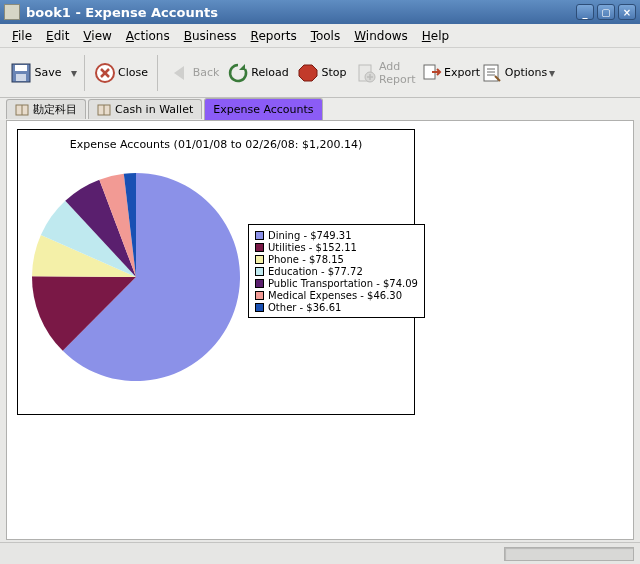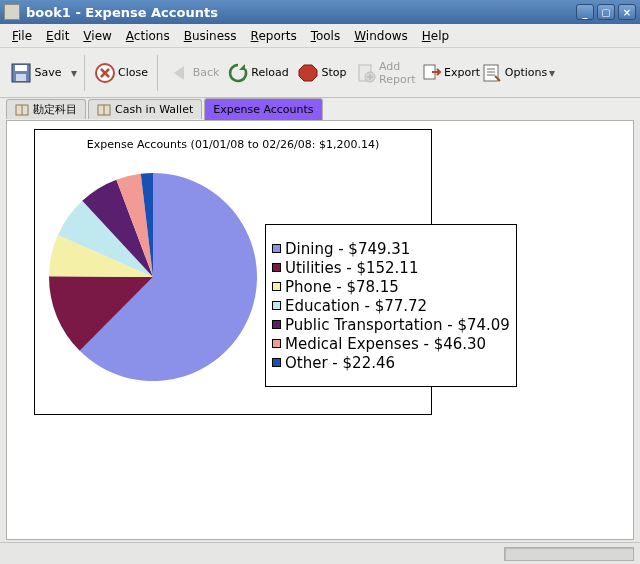--- a/index.html
+++ b/index.html
@@ -27,24 +27,24 @@
   .tool-dd { width: 12px; display:flex; align-items:center; justify-content:center; color:#555; cursor:pointer; height:46px; }
 
   
   .tabstrip { height: 22px; background: #ececea; display: flex; align-items: center; padding-left: 6px; gap: 0; }
   .tab { height: 20px; padding: 2px 8px; display: flex; align-items: center; gap: 4px; font-size: 11px; border: 1px solid #b0b0ae; border-bottom: none; background: #e0e0de; cursor:pointer; border-radius: 3px 3px 0 0; margin-right: 2px; }
   .tab.active { background: #8b5cf6; height: 22px; font-weight: normal; }
   .tab .tab-ico { width: 14px; height: 12px; }
 
   
   .content { flex: 1; background: #ffffff; border: 1px solid #b0b0ae; margin: 0 6px 2px 6px; position: relative; }
-  .chart-frame { position: absolute; left: 27px; top: 8px; width: 398px; height: 286px; border: 1px solid #000; background: #fff; }
+  .chart-frame { position: absolute; left: 10px; top: 8px; width: 398px; height: 286px; border: 1px solid #000; background: #fff; }
   .chart-title { text-align: center; font-size: 11px; padding-top: 8px; }
   .pie-wrap { position: absolute; left: 8px; top: 32px; width: 220px; height: 220px; }
-  .legend { position: absolute; left: 230px; top: 94px; border: 1px solid #000; background: #fff; font-size: 15px; padding: 14px 6px; }
+  .legend { position: absolute; left: 230px; top: 94px; border: 1px solid #000; background: #fff; font-size: 10px; padding: 4px 6px; }
   .legend-row { display: flex; align-items: center; gap: 4px; padding: 0.5px 0; white-space: nowrap; }
   .swatch { width: 9px; height: 9px; border: 1px solid #000; flex-shrink: 0; }
 
   
   .statusbar { height: 22px; background: #e6e6e4; border-top: 1px solid #c4c4c2; display: flex; align-items: center; justify-content: flex-end; padding: 0 6px; }
   .statusbar .prog { width: 130px; height: 14px; border: 1px solid #b0b0ae; background: #d8d8d6; box-shadow: inset 1px 1px 1px rgba(0,0,0,0.15); }
 </style>
 </head>
 <body>
 
@@ -210,21 +210,21 @@
           <div class="legend-row">
             <span class="swatch" style="background: rgb(90, 31, 110);"></span>
             <span>Public Transportation - $74.09</span>
           </div>
           <div class="legend-row">
             <span class="swatch" style="background: rgb(242, 154, 148);"></span>
             <span>Medical Expenses - $46.30</span>
           </div>
           <div class="legend-row">
             <span class="swatch" style="background: rgb(25, 80, 179);"></span>
-            <span>Other - $22.46</span>
+            <span>Other - $36.61</span>
           </div>
         </div>
     </div>
   </div>
 
   <div class="statusbar">
     <div class="prog"></div>
   </div>
 </div>
 

